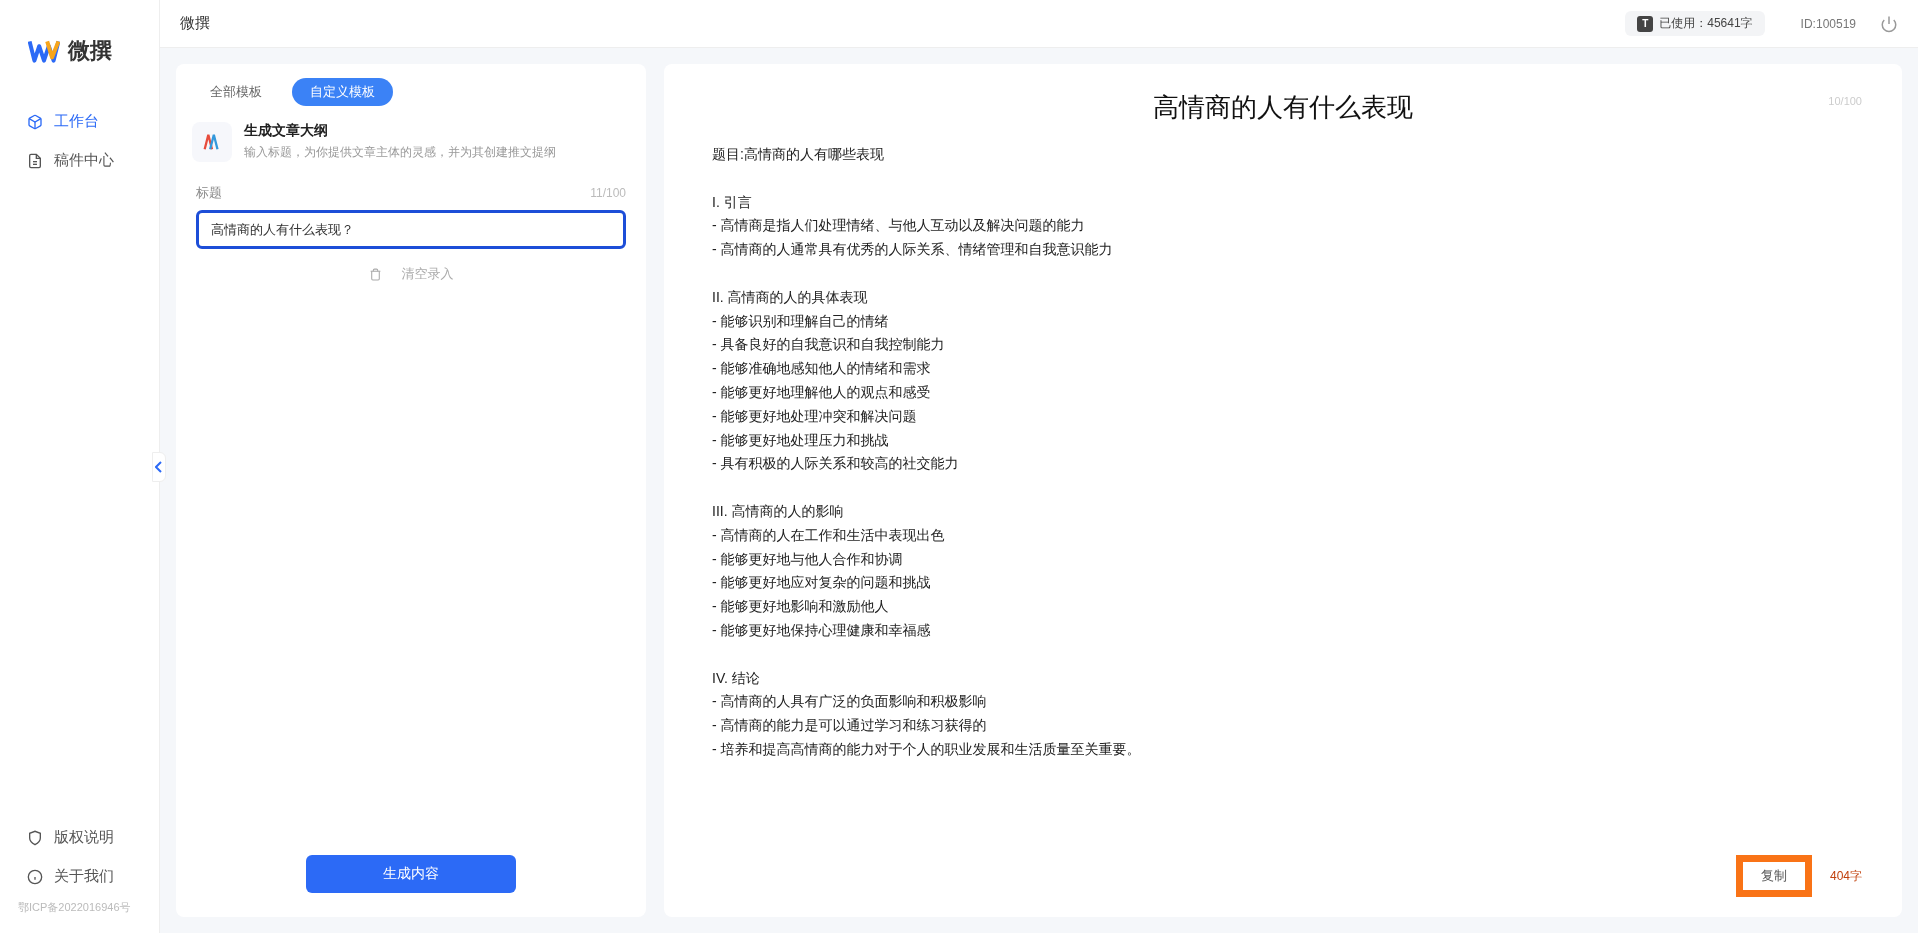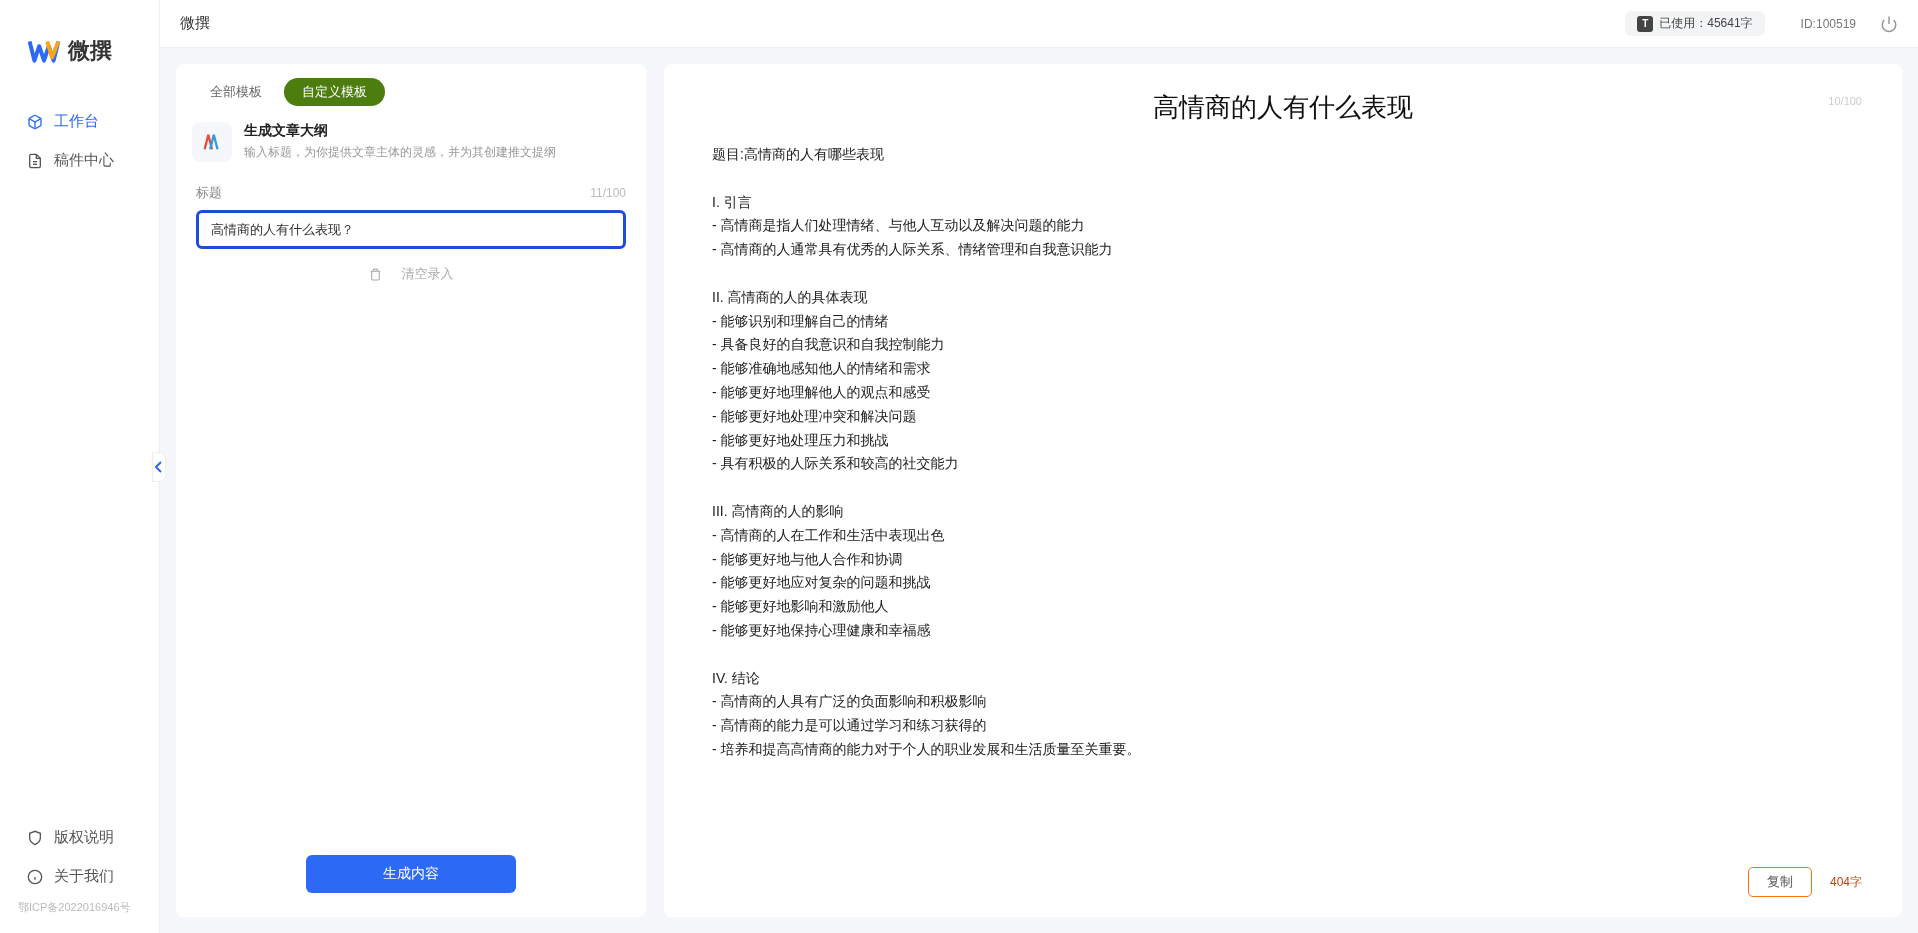--- a/index.html
+++ b/index.html
@@ -102,31 +102,31 @@
   border-radius: 8px;
   display: flex;
   flex-direction: column;
   min-height: 0;
 }
 .panel-left { width: 470px; }
 .panel-right { flex: 1; position: relative; }
 .tabs {
   padding: 14px 16px 6px;
   display: flex;
-  gap: 4px;
+  gap: 12px;
   align-items: flex-end;
 }
 .tab {
   padding: 5px 18px;
   border-radius: 14px;
   font-size: 13px;
   cursor: pointer;
   color: #666;
 }
-.tab.active { background: #4d7c0f; color: #fff; }
+.tab.active { background: #3b82f6; color: #fff; }
 .template-card {
   display: flex;
   padding: 10px 16px 16px;
   align-items: flex-start;
 }
 .template-icon {
   width: 40px; height: 40px;
   border-radius: 8px;
   background: #f6f7fb;
   display: flex; align-items: center; justify-content: center;
@@ -200,23 +200,23 @@
   white-space: pre-wrap;
 }
 .output-footer {
   display: flex;
   align-items: center;
   justify-content: flex-end;
   padding: 14px 40px 20px;
   gap: 18px;
 }
 .copy-btn {
-  border: 1px solid #f97316;
-  background: #fff;
-  border-radius: 5px;
+  border: 7px solid #f97316;
+  background: #fff;
+  border-radius: 0;
   padding: 5px 18px;
   font-size: 13px;
   color: #555;
   cursor: pointer;
 }
 .word-count { font-size: 12px; color: #c2410c; }
 .collapse-handle {
   position: absolute;
   left: 152px;
   top: 50%;

